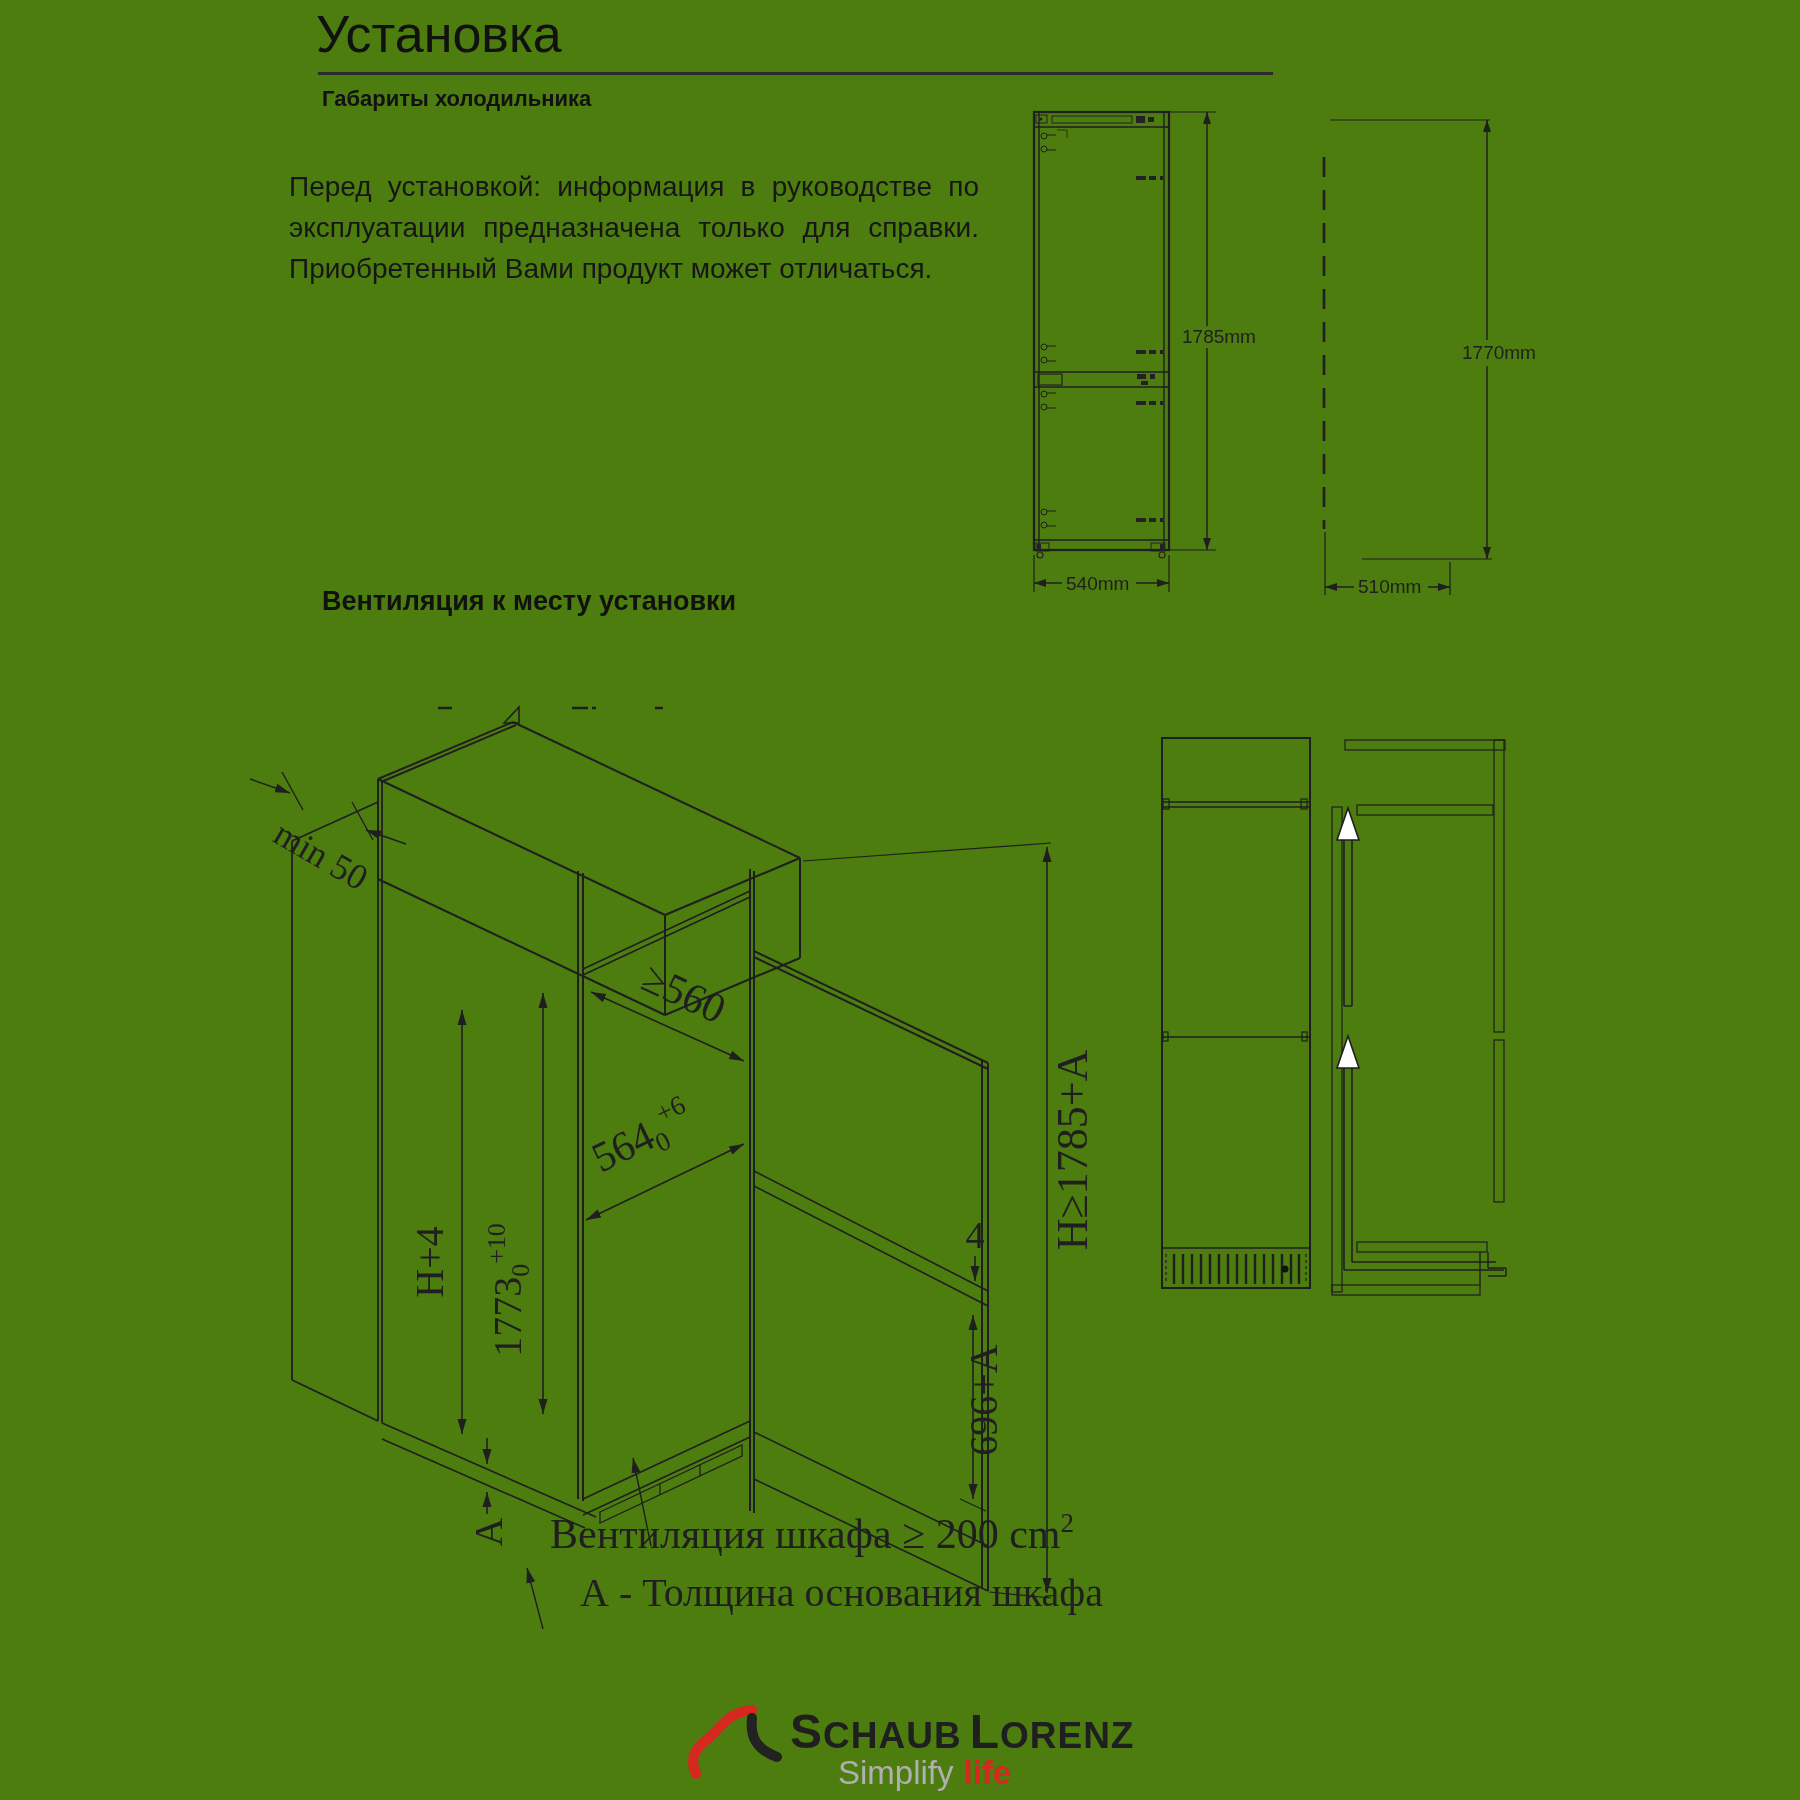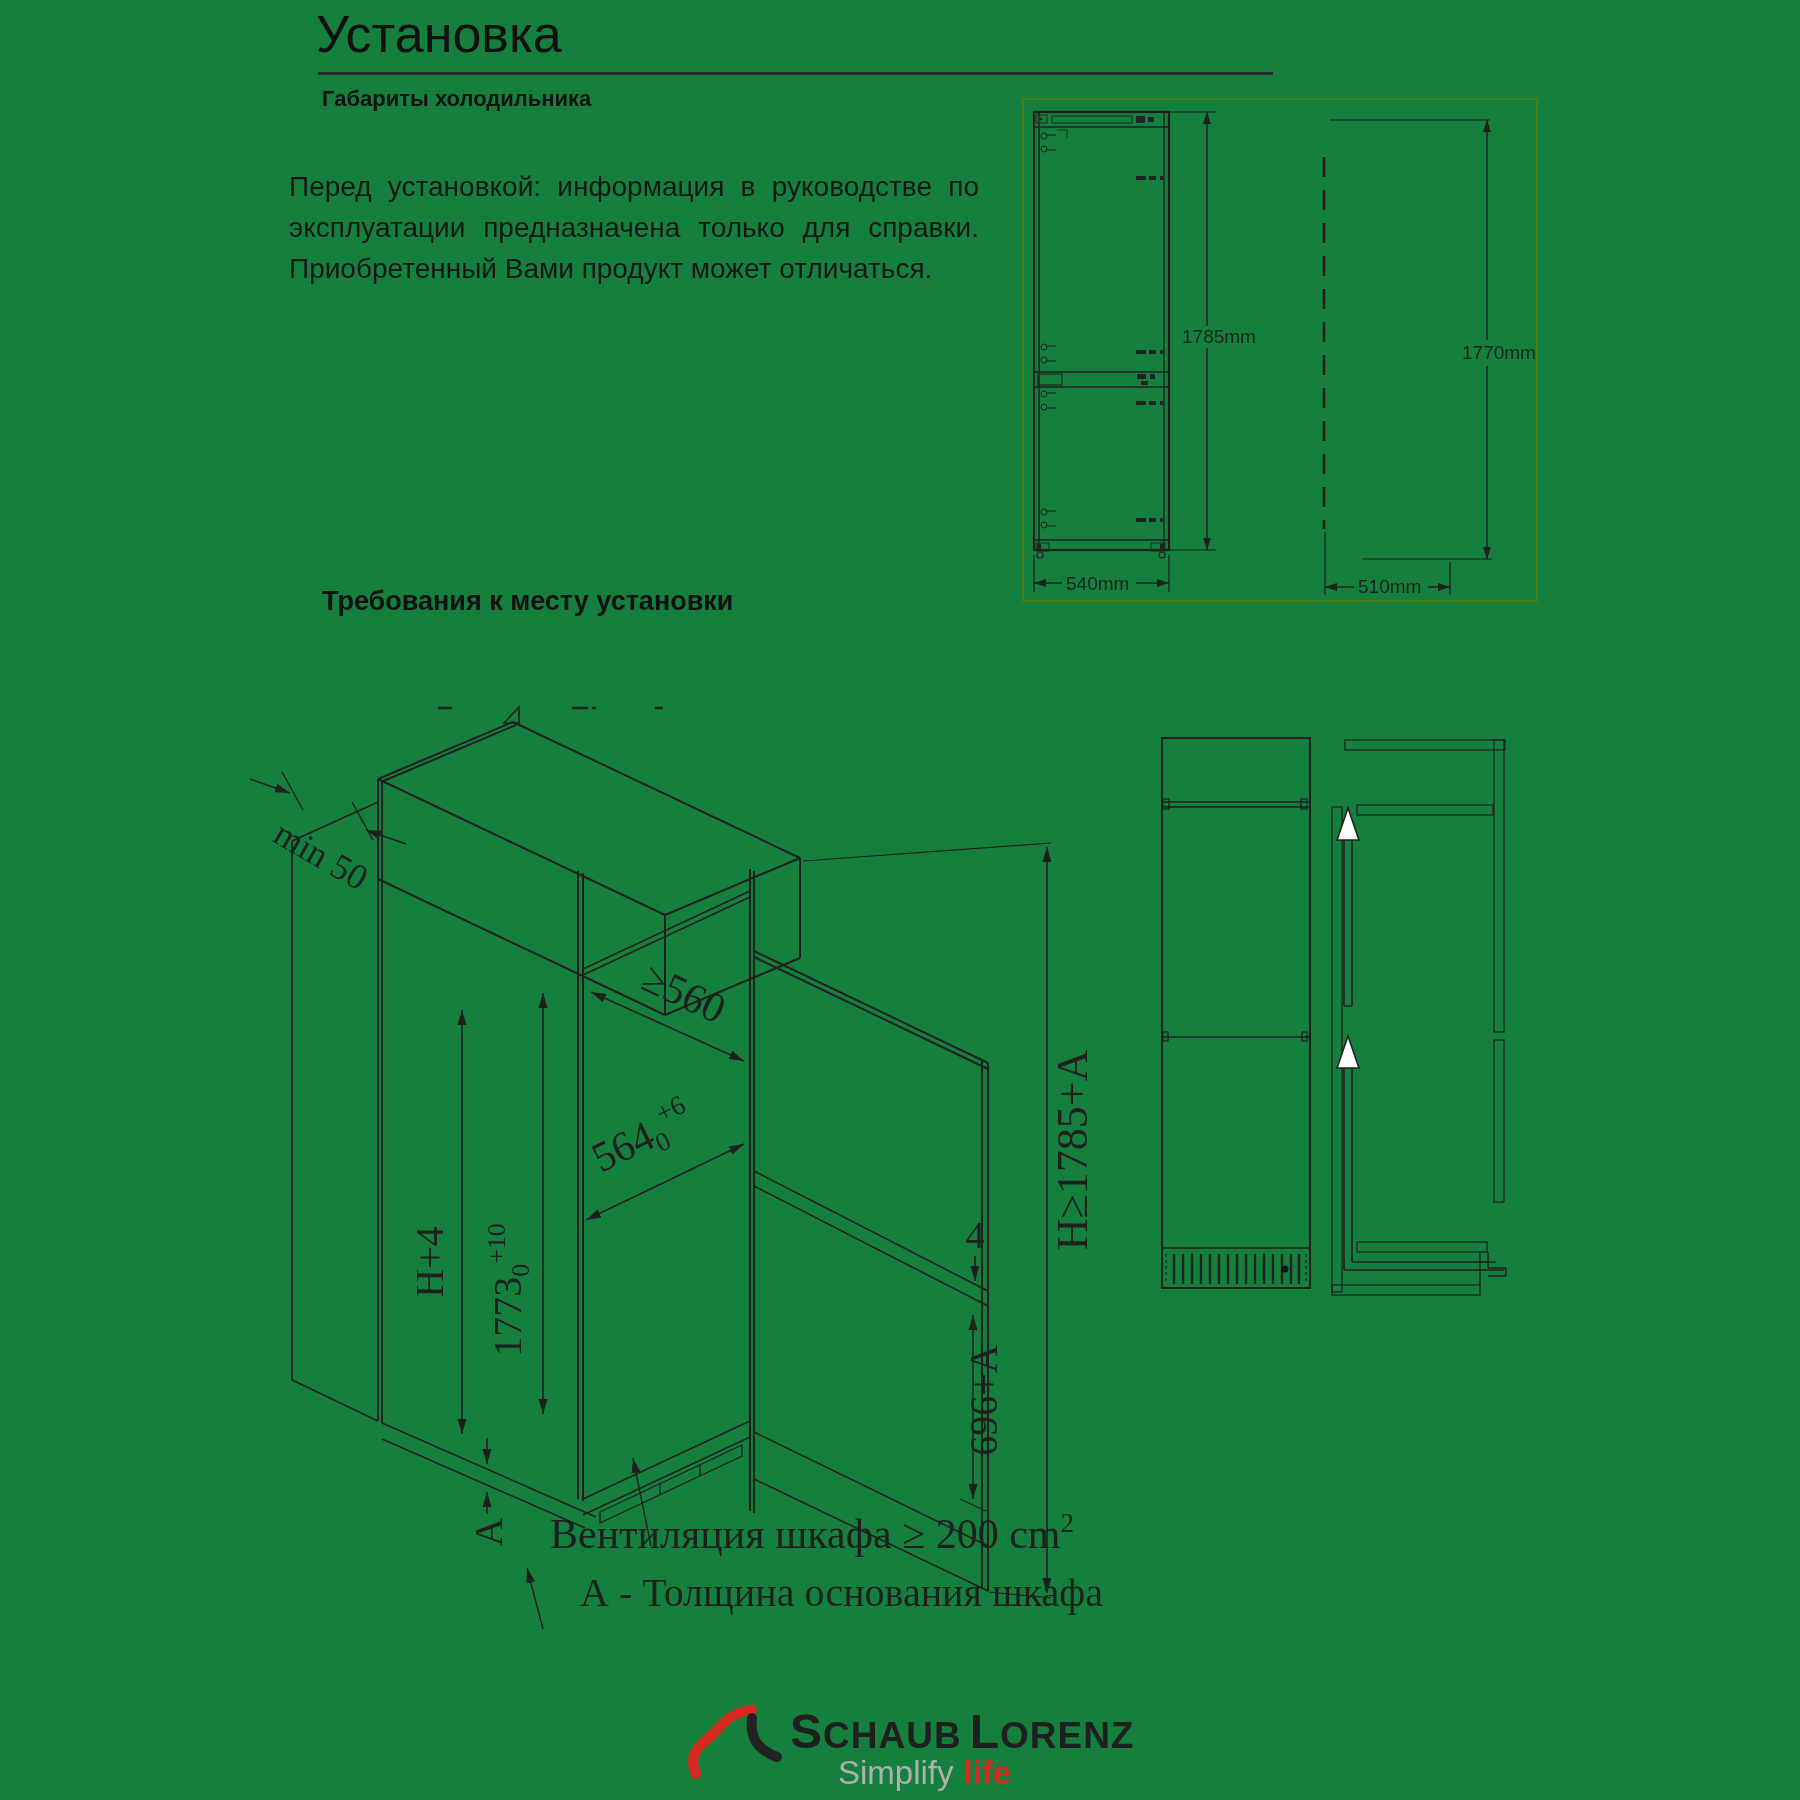--- a/index.html
+++ b/index.html
@@ -1,16 +1,16 @@
 <!DOCTYPE html>
 <html><head>
 <meta charset="utf-8">
 <style>
   html,body{margin:0;padding:0;background:#fff;}
-  #page{position:relative;width:1800px;height:1800px;background:#15803d;overflow:hidden;
+  #page{position:relative;width:1800px;height:1800px;background:#4d7c0f;overflow:hidden;
         font-family:"Liberation Sans",sans-serif;color:#1a1a1a;}
   .abs{position:absolute;}
   #title{left:316px;top:4px;font-size:52px;font-weight:400;letter-spacing:0px;color:#111;}
   #title-rule{left:318px;top:72px;width:955px;height:3px;background:#2b2b2b;}
   #h-dims{left:322px;top:86px;font-size:22px;font-weight:700;color:#111;}
   #intro{left:289px;top:166px;width:690px;font-size:28px;line-height:41px;text-align:justify;color:#161616;}
   #intro p{margin:0;}
   #h-req{left:322px;top:586px;font-size:27px;font-weight:700;color:#111;}
   #dimbox{left:1022px;top:98px;width:516px;height:504px;border:2px solid #4d7c0f;box-sizing:border-box;}
   #dimbox svg{display:block;}
@@ -28,21 +28,21 @@
 
   <div id="title" class="abs">Установка</div>
   <div id="title-rule" class="abs"></div>
 
   <div id="h-dims" class="abs">Габариты холодильника</div>
 
   <div id="intro" class="abs">
     <p>Перед установкой: информация в руководстве по эксплуатации предназначена только для справки. Приобретенный Вами продукт может отличаться.</p>
   </div>
 
-  <div id="h-req" class="abs">Требования к месту установки</div>
+  <div id="h-req" class="abs">Вентиляция к месту установки</div>
 
   <div id="dimbox" class="abs">
     <svg width="512" height="500" viewBox="0 0 512 500">
 
       <g class="ln" stroke-width="2.2">
         <rect x="10" y="12" width="135" height="438"></rect>
         <path d="M15,12 V450 M140,12 V450 M10,27 H145 M10,272 H145 M10,287 H145 M10,440 H145" stroke-width="1.4"></path>
       </g>
       <g fill="#222" stroke="#222">
         <rect x="28" y="16" width="80" height="7" fill="none" stroke-width="1"></rect>

